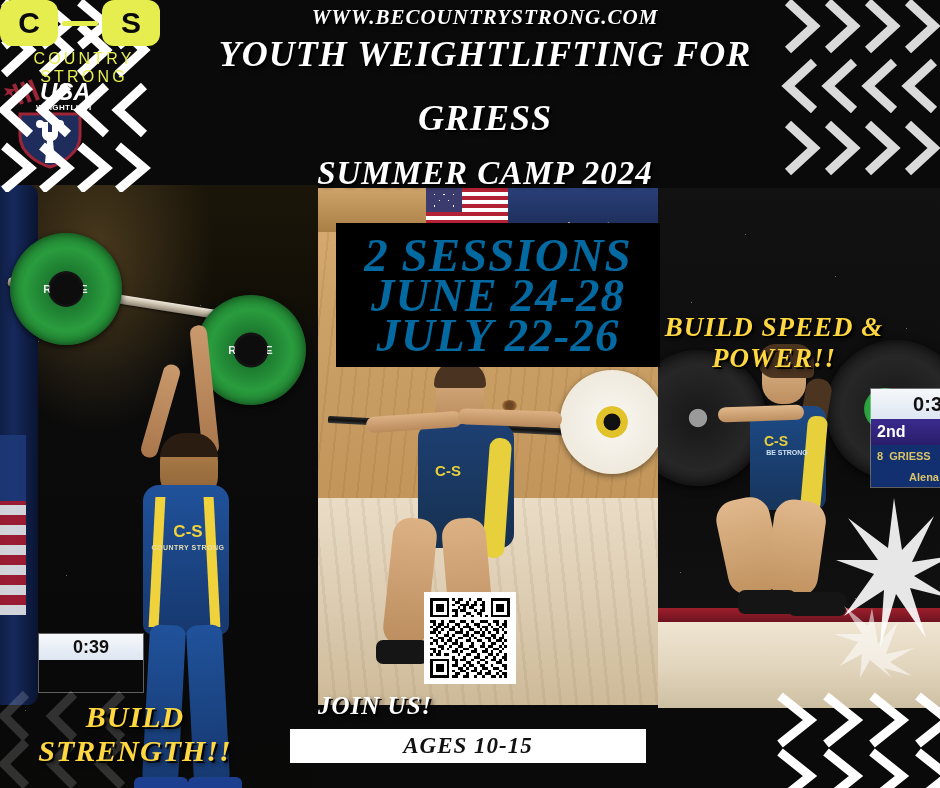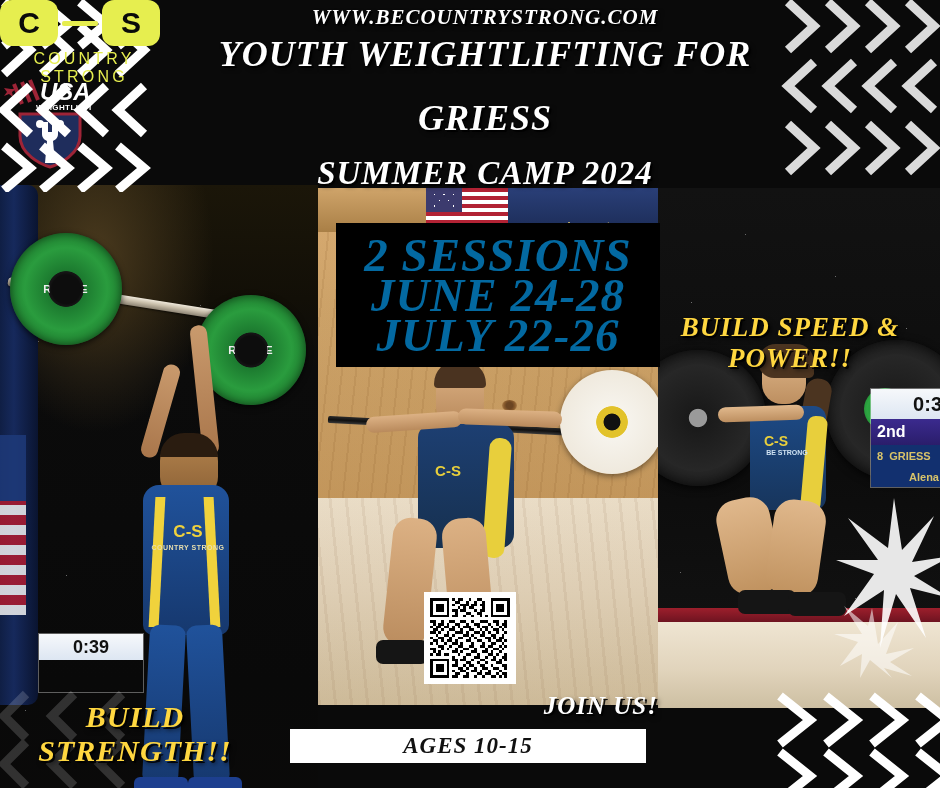--- a/index.html
+++ b/index.html
@@ -197,25 +197,25 @@
     font-family:"Liberation Serif", serif;font-weight:700;font-style:italic;
     color:#0369a1;font-size:47px;line-height:40px;letter-spacing:1px;
     text-shadow:2px 2px 0 rgba(0,0,0,.9);
   }
 
   .yellow-cta{
     font-family:"Liberation Serif", serif;font-weight:700;font-style:italic;
     color:#ffd740;letter-spacing:1px;text-align:center;
     text-shadow:2px 2px 0 rgba(0,0,0,.85), 3px 3px 5px rgba(0,0,0,.7);
   }
-  #speed-power{left:640px;top:312px;width:300px;font-size:27px;line-height:31px;}
+  #speed-power{left:624px;top:312px;width:300px;font-size:27px;line-height:31px;}
   #build-strength{left:0px;top:700px;width:270px;font-size:30px;line-height:34px;}
 
   #join-us{
-    left:318px;top:692px;width:340px;text-align:right;
+    left:318px;top:692px;width:340px;text-align:left;
     font-family:"Liberation Serif", serif;font-weight:700;font-style:italic;
     color:#fff;font-size:25px;letter-spacing:1px;
     text-shadow:2px 2px 0 rgba(0,0,0,.9), 3px 3px 5px rgba(0,0,0,.6);
   }
   #ages-bar{
     left:290px;top:729px;width:356px;height:34px;background:#fff;
     display:flex;align-items:center;justify-content:center;
   }
   #ages-bar span{
     font-family:"Liberation Serif", serif;font-weight:700;font-style:italic;

